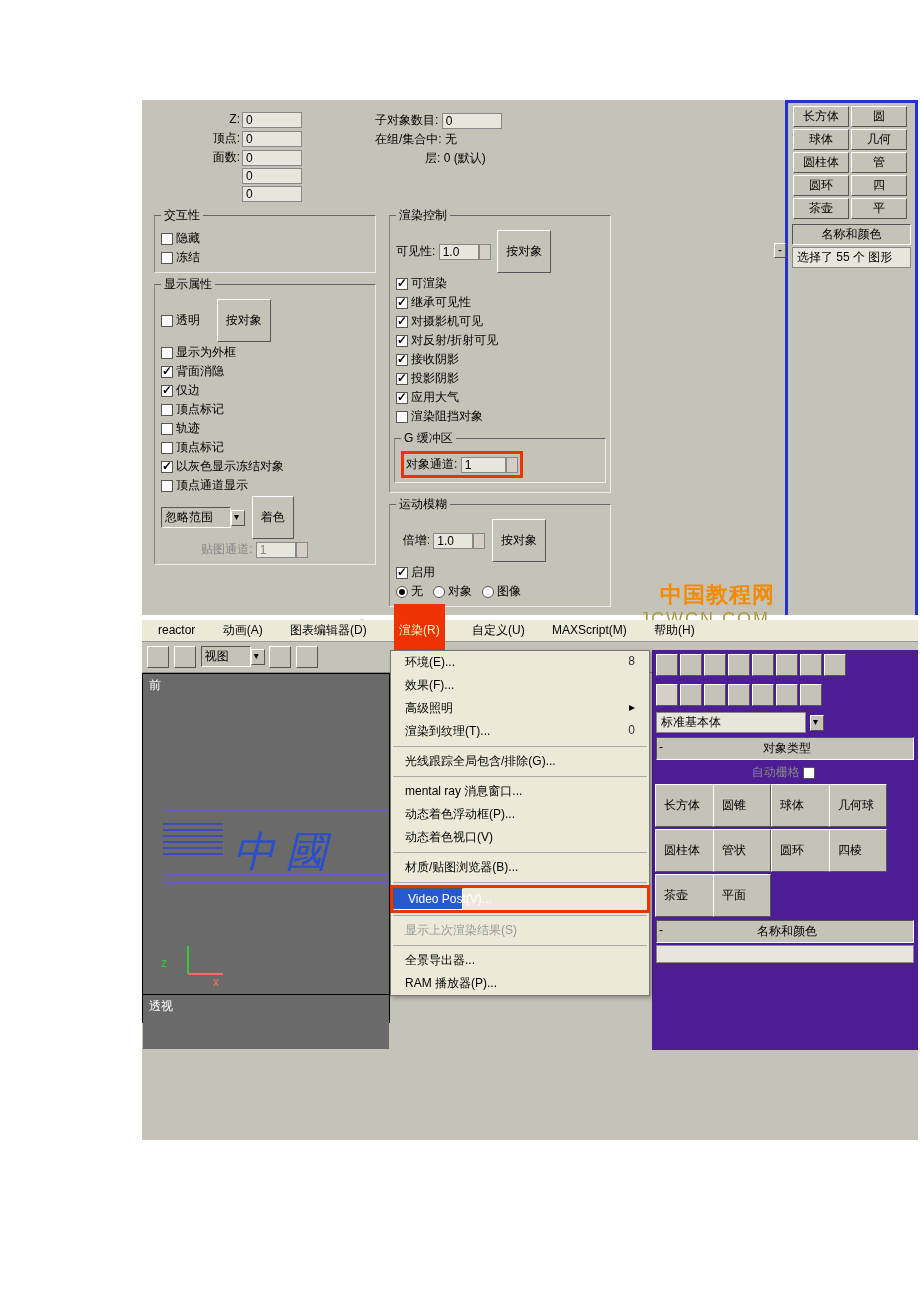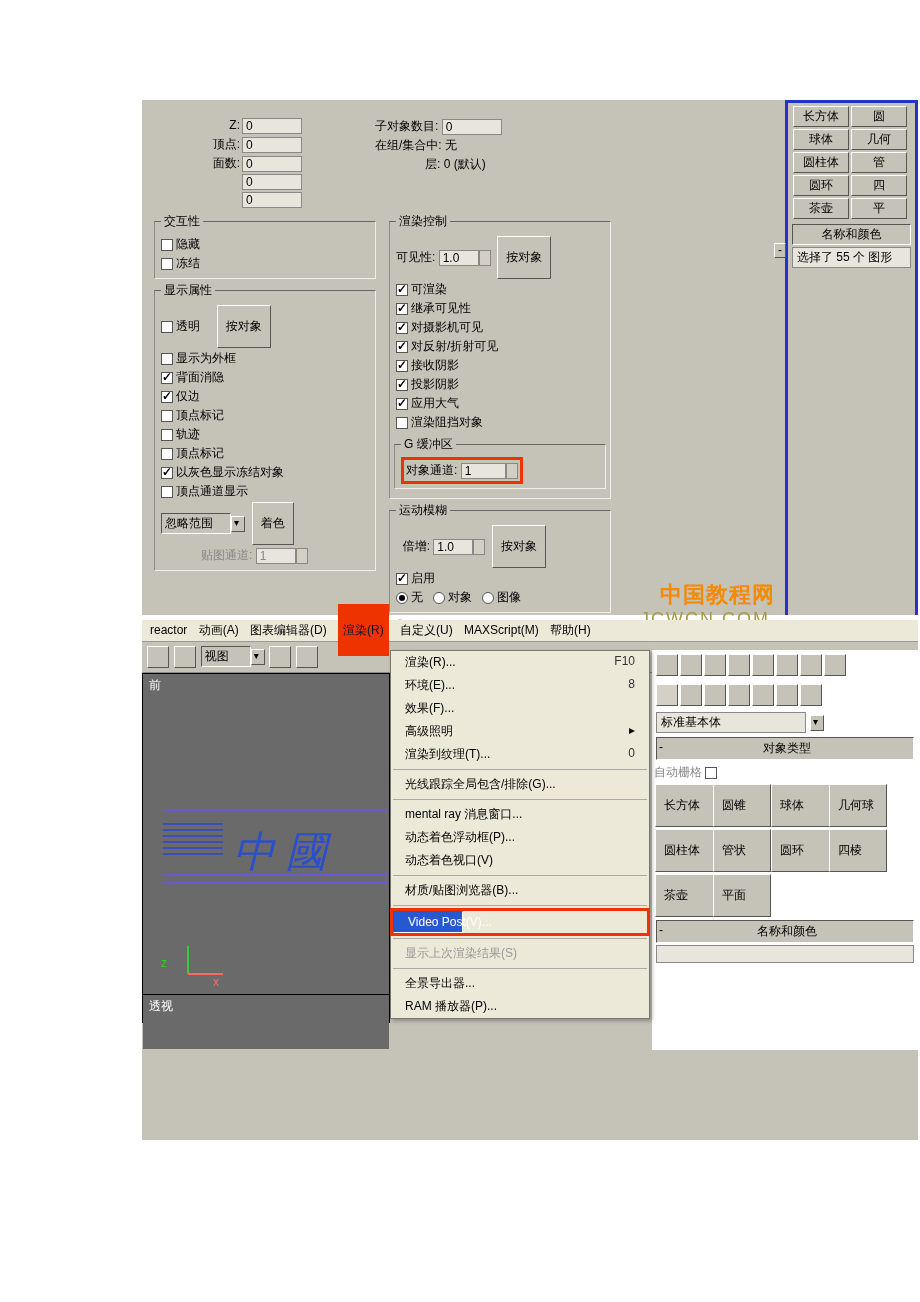--- a/index.html
+++ b/index.html
@@ -1,21 +1,21 @@
 <!DOCTYPE html>
 <html><head>
 <meta charset="utf-8">
 <style>
 *{margin:0;padding:0;box-sizing:border-box;font-family:"SimSun","宋体",Arial,sans-serif;font-size:12px}
 body{background:#fff;width:920px;height:1302px;position:relative}
 .page{position:absolute;top:100px;left:142px;width:776px}
 
 
 .dlg{background:#c5c2b8;border-right:3px solid #2333c9;padding:0 8px 0 8px;height:515px;position:relative}
-.top-area{display:flex;padding-top:16px}
+.top-area{display:flex;padding-top:10px}
 .top-left{width:215px;padding-left:50px}
 .top-right{width:240px;margin-left:10px}
 .lbl{display:inline-block;text-align:right;width:40px;margin-right:2px}
 .spin{display:inline-block;background:#e8e5dc;border:1px solid #888;width:60px;height:16px;padding:0 3px;vertical-align:middle}
 .spin-btn{display:inline-block;width:12px;height:16px;background:#d3cfc4;border:1px solid #888;vertical-align:middle;position:relative}
 .row{margin:2px 0;white-space:nowrap}
 fieldset{border:1px solid #888;border-top-color:#666;border-bottom-color:#eee;border-right-color:#eee;margin:3px 4px;padding:4px 6px}
 legend{padding:0 3px}
 .chk{display:inline-block;width:12px;height:12px;border:1px solid #555;background:#fff;vertical-align:middle;margin-right:3px;position:relative}
 .chk.on::after{content:"✓";position:absolute;top:-3px;left:0;font-size:12px;font-weight:bold}
@@ -39,38 +39,38 @@
 .min{position:absolute;left:-14px;top:140px;background:#c5c2b8;border:1px solid;border-color:#fff #555 #555 #fff;width:12px;height:15px;text-align:center;line-height:13px}
 
 
 .wm{position:absolute;bottom:5px;right:140px;color:#f48a00;font-size:22px;font-family:Arial;font-weight:bold;letter-spacing:1px}
 .wm2{position:absolute;bottom:-15px;right:145px;color:#a94;font-family:Arial;font-size:18px;letter-spacing:2px}
 .wm3{position:absolute;bottom:-43px;left:110px;color:#cfcfcf;font-size:40px;font-family:Arial;letter-spacing:2px}
 
 
 .app{position:absolute;top:520px;left:0;width:776px;height:520px;background:#c5c2b8}
 .menubar{background:#ece9d8;padding:2px 4px;border-bottom:1px solid #999}
-.menubar span{margin:0 4px}
-.menubar .hl{background:#e30;border:3px solid #e30;color:#0f172a;padding:16px 2px}
+.menubar span{margin:0 12px}
+.menubar .hl{background:#e30;border:3px solid #e30;color:#fef9c3;padding:16px 2px}
 .tool{background:#c5c2b8;padding:4px;border-bottom:1px solid #888}
 .tool .sq{display:inline-block;width:22px;height:22px;border:1px solid;border-color:#fff #555 #555 #fff;vertical-align:middle;margin:0 1px}
 .vp{display:flex;height:350px}
 .vp-left{width:248px;background:#6a6a6a;position:relative;border:1px solid #000}
 .vp-top{height:320px;position:relative}
 .vp-bot{height:55px;background:#6a6a6a;border-top:1px solid #000}
 .vp-label{color:#fff;padding:3px 6px;font-size:12px}
 .menu{position:absolute;left:248px;top:30px;width:260px;background:#ece9d8;border:1px solid #777;box-shadow:2px 2px 4px rgba(0,0,0,.3);z-index:10}
 .menu .mi{padding:3px 14px;cursor:pointer;white-space:nowrap}
 .menu .mi.sel{background:#2858d0;color:#fff}
 .menu .mi .sc{float:right;color:#333}
 .menu .mi.dim{color:#999}
 .menu hr{border:none;border-top:1px solid #aaa;margin:3px 2px}
 .menu .sub::after{content:"▸";float:right}
 .menu .redwrap{border:3px solid #e30;margin:-1px}
-.side2{position:absolute;right:0;top:30px;width:266px;background:#ffffff;height:400px}
+.side2{position:absolute;right:0;top:30px;width:266px;background:#4c1d95;height:400px}
 .side2 .tb{padding:3px}
 .side2 .ic{display:inline-block;width:22px;height:22px;border:1px solid;border-color:#fff #555 #555 #fff;margin:1px;vertical-align:middle;background:#c5c2b8}
 .side2 .ic.dark{background:#d5d0c5}
 .drop2{background:#e8e5dc;border:1px solid #888;padding:1px 4px;margin:2px 4px;width:150px;display:inline-block}
 .pbar{background:#c5c2b8;border:1px solid;border-color:#555 #fff #fff #555;text-align:center;padding:2px;margin:2px 4px}
 .grid{display:flex;flex-wrap:wrap;padding:0 3px}
 .grid .btn{width:58px;margin:1px 0;border-right:none}
 .grid .btn:nth-child(2n){border-right:1px solid #555}
 .txt-cn{position:absolute;top:150px;left:90px;font-family:"KaiTi","楷体",serif;font-size:42px;color:#2b4fcc;font-style:italic}
 .hlines{position:absolute;top:145px;left:20px;width:60px}
@@ -219,21 +219,20 @@
               </svg>
         </div>
       </div>
       <div class="vp-bot">
             <div class="vp-label">透视</div>
           </div>
     </div>
   </div>
 
   <div class="menu" id="rmenu">
-        <div class="mi">渲染(R)...<span class="sc">F10</span></div>
         <div class="mi">环境(E)...<span class="sc">8</span></div>
         <div class="mi">效果(F)...</div>
         <div class="mi sub">高级照明</div>
         <div class="mi">渲染到纹理(T)...<span class="sc">0</span></div>
         <hr>
         <div class="mi">光线跟踪全局包含/排除(G)...</div>
         <hr>
         <div class="mi">mental ray 消息窗口...</div>
         <div class="mi">动态着色浮动框(P)...</div>
         <div class="mi">动态着色视口(V)</div>
@@ -250,21 +249,21 @@
 
   <div class="side2">
     <div class="tb">
       <span class="ic"></span><span class="ic"></span><span class="ic"></span><span class="ic"></span><span class="ic"></span><span class="ic"></span><span class="ic"></span><span class="ic"></span>
     </div>
     <div class="tb">
       <span class="ic dark"></span><span class="ic"></span><span class="ic"></span><span class="ic"></span><span class="ic"></span><span class="ic"></span><span class="ic"></span>
     </div>
     <div><span class="drop2">标准基本体</span><span class="dd"></span></div>
     <div class="pbar"><span style="float:left">-</span><span>对象类型</span></div>
-    <div style="text-align:left;padding:2px" class="dim"><span>自动栅格</span> <span class="chk"></span></div>
+    <div style="text-align:center;padding:2px" class="dim"><span>自动栅格</span> <span class="chk"></span></div>
     <div class="grid" id="geomgrid">
           <span class="btn">长方体</span>
           <span class="btn">圆锥</span>
           <span class="btn">球体</span>
           <span class="btn">几何球</span>
           <span class="btn">圆柱体</span>
           <span class="btn">管状</span>
           <span class="btn">圆环</span>
           <span class="btn">四棱</span>
           <span class="btn">茶壶</span>

